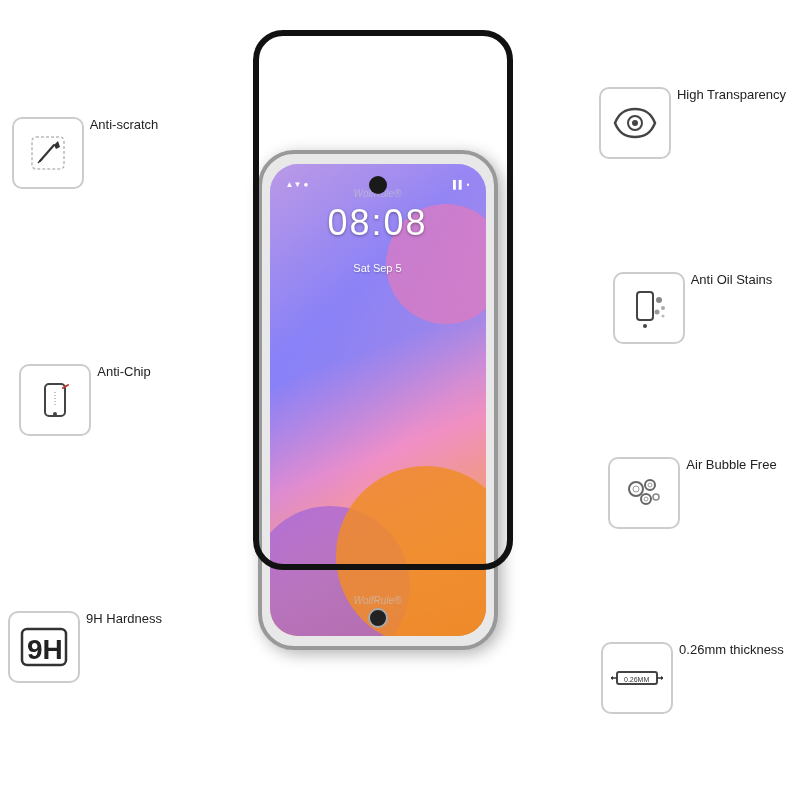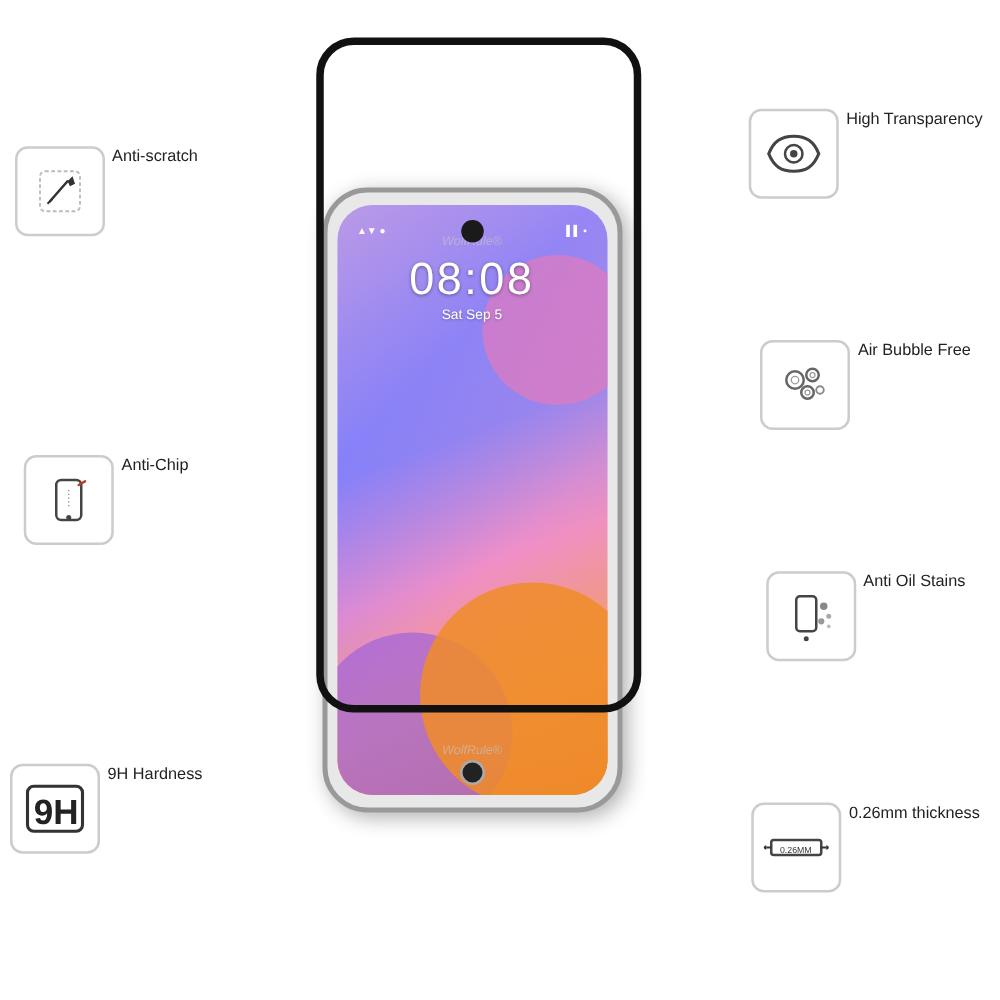--- a/index.html
+++ b/index.html
@@ -132,21 +132,21 @@
       z-index: 5;
     }
     .phone-time {
       font-size: 36px;
       font-weight: normal;
       letter-spacing: 2px;
       text-shadow: 0 1px 3px rgba(0,0,0,0.4);
     }
     .phone-date {
       font-size: 11px;
-      margin-top: 2px;
+      margin-top: 18px;
       text-shadow: 0 1px 2px rgba(0,0,0,0.3);
     }
 
     
     .phone-bottom-cam {
       position: absolute;
       bottom: 18px;
       left: 50%;
       transform: translateX(-50%);
       width: 20px;
@@ -317,49 +317,49 @@
           <path d="M4 24 c4-10 10-14 20-14 c10 0 16 4 20 14 c-4 10-10 14-20 14 c-10 0-16-4-20-14z" fill="none" stroke="#444" stroke-width="2.5"></path>
           <circle cx="24" cy="24" r="7" fill="none" stroke="#444" stroke-width="2"></circle>
           <circle cx="24" cy="24" r="3" fill="#444"></circle>
         </svg>
       </div>
       <span class="feature-label">High Transparency</span>
     </div>
 
     <div class="feature-item">
       <div class="icon-box">
+        <svg width="44" height="44" viewBox="0 0 44 44">
+          <rect x="10" y="6" width="16" height="28" rx="3" fill="none" stroke="#444" stroke-width="2"></rect>
+          <circle cx="18" cy="40" r="2" fill="#444"></circle>
+          <circle cx="32" cy="14" r="3" fill="#888"></circle>
+          <circle cx="36" cy="22" r="2" fill="#aaa"></circle>
+          <circle cx="30" cy="26" r="2.5" fill="#999"></circle>
+          <circle cx="36" cy="30" r="1.5" fill="#bbb"></circle>
+        </svg>
+      </div>
+      <span class="feature-label">Anti Oil Stains</span>
+    </div>
+
+    <div class="feature-item">
+      <div class="icon-box">
         <svg width="48" height="48" viewBox="0 0 48 48">
           <circle cx="16" cy="20" r="7" fill="none" stroke="#666" stroke-width="2"></circle>
           <circle cx="16" cy="20" r="3" fill="none" stroke="#999" stroke-width="1"></circle>
           <circle cx="30" cy="16" r="5" fill="none" stroke="#666" stroke-width="2"></circle>
           <circle cx="30" cy="16" r="2" fill="none" stroke="#999" stroke-width="1"></circle>
           <circle cx="26" cy="30" r="5" fill="none" stroke="#666" stroke-width="2"></circle>
           <circle cx="26" cy="30" r="2" fill="none" stroke="#999" stroke-width="1"></circle>
           <circle cx="36" cy="28" r="3" fill="none" stroke="#888" stroke-width="1.5"></circle>
         </svg>
       </div>
       <span class="feature-label">Air Bubble Free</span>
     </div>
 
     <div class="feature-item">
       <div class="icon-box">
-        <svg width="44" height="44" viewBox="0 0 44 44">
-          <rect x="10" y="6" width="16" height="28" rx="3" fill="none" stroke="#444" stroke-width="2"></rect>
-          <circle cx="18" cy="40" r="2" fill="#444"></circle>
-          <circle cx="32" cy="14" r="3" fill="#888"></circle>
-          <circle cx="36" cy="22" r="2" fill="#aaa"></circle>
-          <circle cx="30" cy="26" r="2.5" fill="#999"></circle>
-          <circle cx="36" cy="30" r="1.5" fill="#bbb"></circle>
-        </svg>
-      </div>
-      <span class="feature-label">Anti Oil Stains</span>
-    </div>
-
-    <div class="feature-item">
-      <div class="icon-box">
         <svg width="52" height="52" viewBox="0 0 52 52">
           <rect x="6" y="20" width="40" height="12" rx="2" fill="none" stroke="#444" stroke-width="2"></rect>
 
           <line x1="6" y1="26" x2="2" y2="26" stroke="#333" stroke-width="1.5"></line>
           <polygon points="2,24 2,28 -1,26" fill="#333"></polygon>
           <line x1="46" y1="26" x2="50" y2="26" stroke="#333" stroke-width="1.5"></line>
           <polygon points="50,24 50,28 53,26" fill="#333"></polygon>
           <text x="13" y="30" font-size="7" font-family="Arial" fill="#333">0.26MM</text>
         </svg>
       </div>

